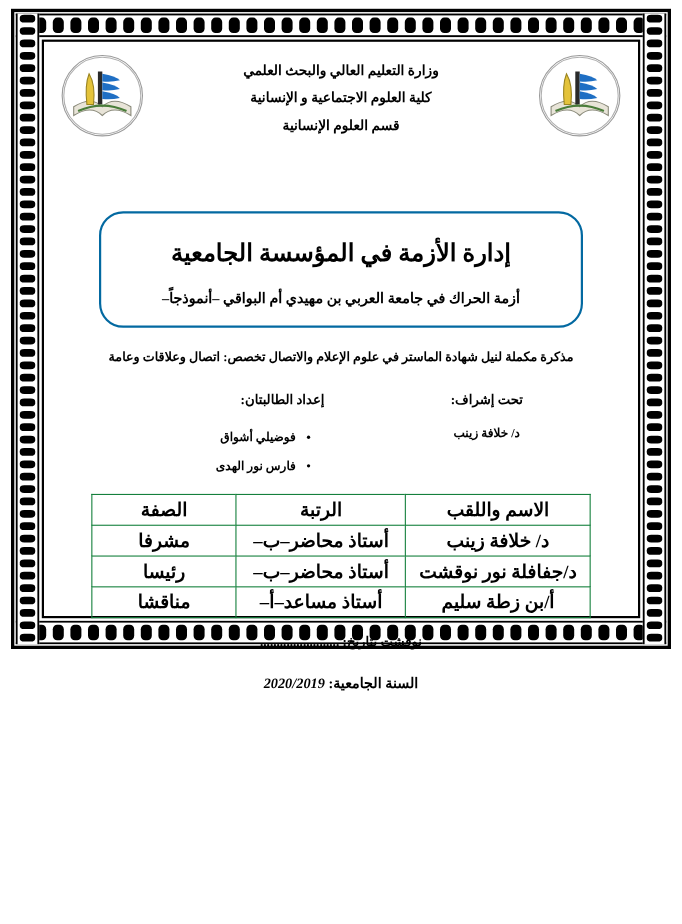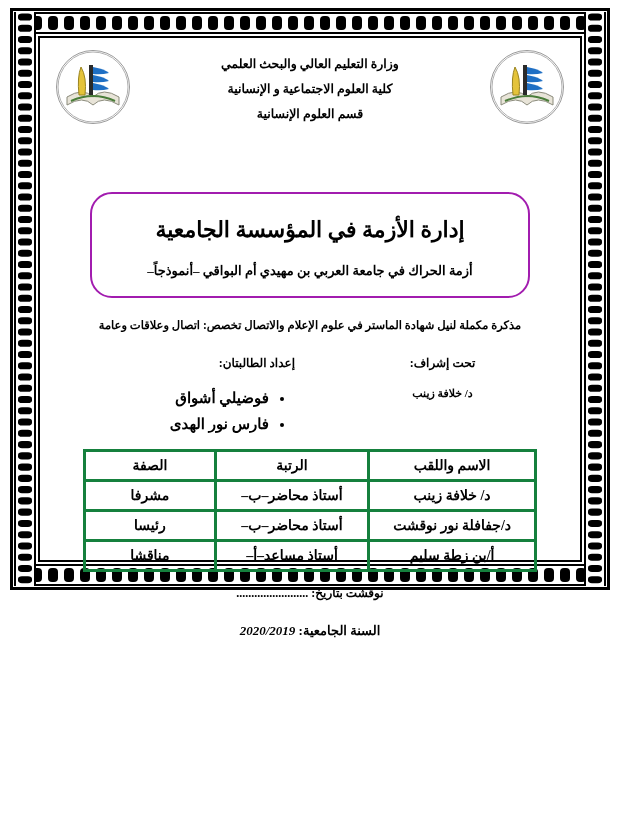--- a/index.html
+++ b/index.html
@@ -91,21 +91,21 @@
     font-weight: bold;
     font-size: 12.5px;
     line-height: 25px;
     color: #000;
   }
   .header-text div { white-space: nowrap; }
 
   
   .title-box {
     margin: 8px 44px 0 44px;
-    border: 2px solid #a21caf;
+    border: 2px solid #0369a1;
     border-radius: 22px;
     padding: 16px 10px 14px 10px;
     background: #ffffff;
   }
   .title-main {
     font-size: 22px;
     font-weight: bold;
     line-height: 40px;
   }
   .title-sub {
@@ -144,21 +144,21 @@
     font-weight: bold;
     margin-bottom: 14px;
   }
   .authors-list {
     list-style: disc;
     margin: 0;
     padding: 0 26px 0 0;
     text-align: right;
   }
   .authors-list li {
-    font-size: 15px;
+    font-size: 11px;
     font-weight: bold;
     line-height: 26px;
   }
   .supervisor-name {
     font-size: 11px;
     font-weight: bold;
     margin-top: 16px;
   }
 
   
@@ -167,23 +167,23 @@
     font-size: 13px;
     font-weight: bold;
   }
   table.jury {
     margin: 12px auto 0 auto;
     border-collapse: collapse;
     width: 86%;
     direction: rtl;
   }
   table.jury th, table.jury td {
-    border: 3px solid #15803d;
+    border: 1px solid #15803d;
     height: 25px;
-    font-size: 14px;
+    font-size: 17px;
     font-weight: bold;
     text-align: center;
     padding: 1px 4px;
   }
   table.jury col.c1 { width: 37%; }
   table.jury col.c2 { width: 34%; }
   table.jury col.c3 { width: 29%; }
 
   
   .defense-line {

